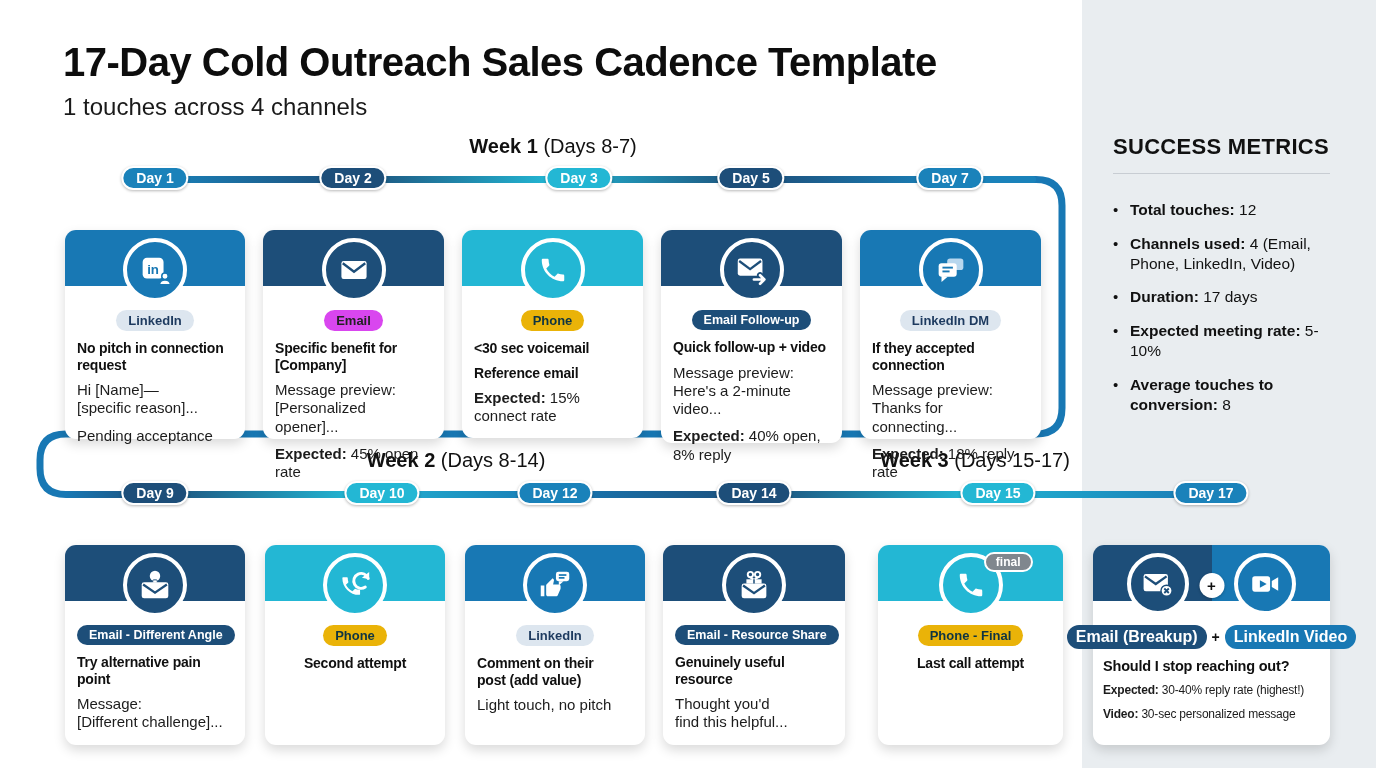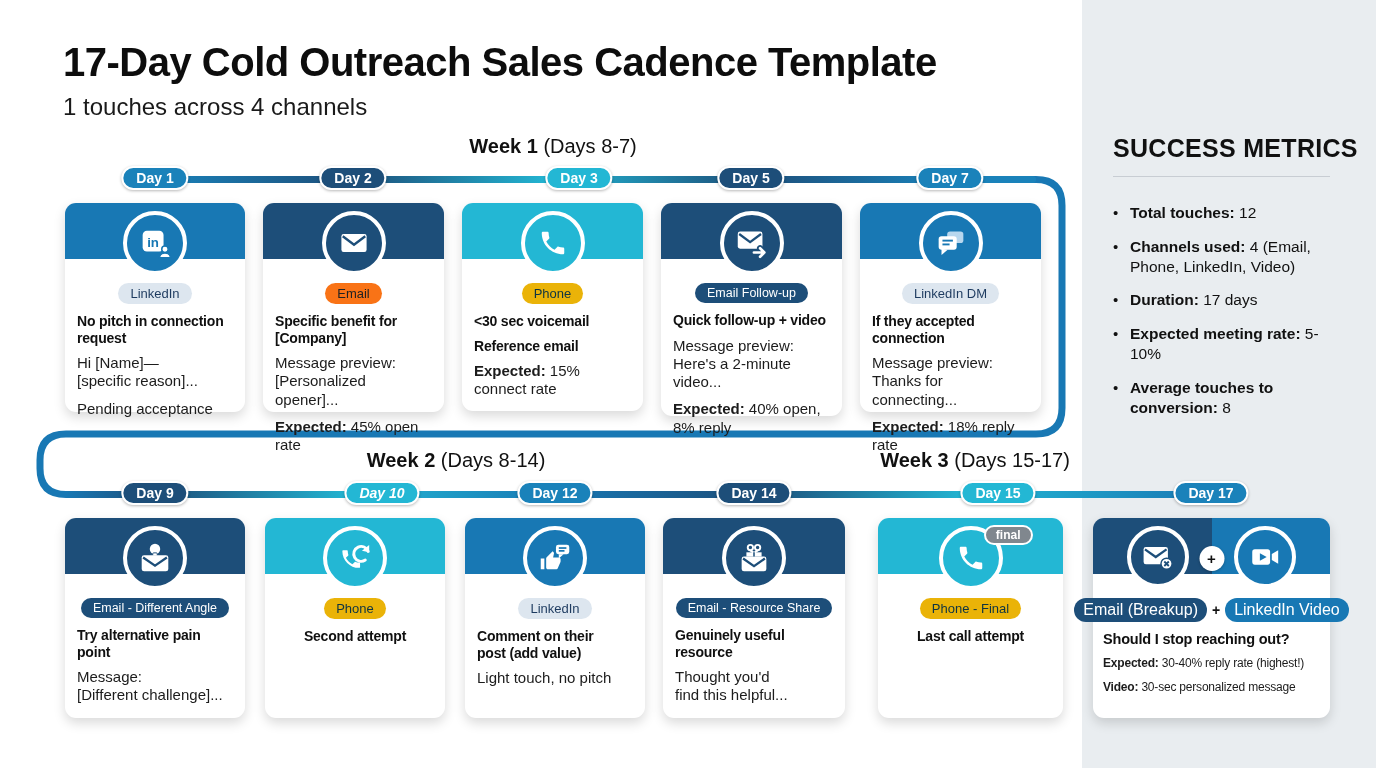--- a/index.html
+++ b/index.html
@@ -2,21 +2,21 @@
 <html><head>
 <meta charset="utf-8">
 <style>
   * { margin:0; padding:0; box-sizing:border-box; }
   html,body { width:1376px; height:768px; }
   body { font-family:"Liberation Sans", sans-serif; background:#fff; position:relative; overflow:hidden; }
   .canvas { position:absolute; inset:0; width:1376px; height:768px; background:#fff; }
 
   
   .metrics-panel { position:absolute; left:1082px; top:0; width:294px; height:768px; background:#e9edf0; }
-  .metrics-title { margin:134px 0 11px 31px; font-size:25px; font-weight:700; color:#111; letter-spacing:.3px; }
+  .metrics-title { margin:134px 0 11px 31px; font-size:22px; font-weight:700; color:#111; letter-spacing:.3px; }
   .metrics-rule { margin:13px 46px 0 31px; border:none; border-top:1px solid #c8cdd3; }
   .metrics-list { list-style:none; margin:26px 0 0 31px; width:218px; }
   .metrics-list li { position:relative; padding-left:17px; margin-bottom:14px; font-size:15.5px; line-height:1.28; color:#111; }
   .metrics-list li::before { content:"•"; position:absolute; left:0; top:0; font-size:15px; color:#111; }
 
   .page-title { position:absolute; left:63px; top:40px; font-size:40px; font-weight:700; color:#0d0d0d; letter-spacing:-.5px; white-space:nowrap; }
   .page-subtitle { position:absolute; left:63px; top:93px; font-size:24px; color:#1a1a1a; white-space:nowrap; }
 
   .week-label { position:absolute; transform:translateX(-50%); font-size:20px; color:#111; white-space:nowrap; }
   .b { font-weight:700; }
@@ -27,38 +27,38 @@
     background:linear-gradient(90deg,#1a82ba 0%,#1a82ba 3%,#1d4e79 24.6%,#23b7d4 46.6%,#1d4e79 68.5%,#1a82ba 90.5%,#1a82ba 100%); }
   .grad-line.r2 { left:66px; top:491px; width:1174px;
     background:linear-gradient(90deg,#1878b4 0%,#1d4e79 7.6%,#23b7d4 24.6%,#1878b4 41.7%,#1d4e79 58.7%,#23b7d4 77.1%,#1878b4 97.5%); }
 
   .day-badge { position:absolute; transform:translateX(-50%); border:2px solid #fff; border-radius:14px;
     color:#fff; font-weight:700; font-size:14px; padding:2px 13px; white-space:nowrap;
     box-shadow:0 1px 3px rgba(0,0,0,.28); }
   .day-badge.row1 { top:166px; } .day-badge.row2 { top:481px; }
   .bg-navy { background:#1d4e79; } .bg-blue { background:#1a82ba; } .bg-cyan { background:#23b7d4;margin-left:27px; }
 
-  .card { position:absolute; background:#fff; border-radius:11px; box-shadow:0 5px 12px rgba(0,0,0,.15); }
+  .card { position:absolute; background:#fff; border-radius:11px; box-shadow:0 5px 12px rgba(0,0,0,.15);margin-top:27px; }
   .card-head { height:56px; border-radius:11px 11px 0 0; }
   .head-navy { background:#1d4e79; } .head-blue { background:#1878b4; } .head-cyan { background:#23b7d4; }
   .card-head.split { display:flex; overflow:hidden; }
   .card-head.split .half { flex:1; }
 
   .icon-circle { position:absolute; top:8px; left:50%; transform:translateX(-50%);
     width:64px; height:64px; border-radius:50%; border:4px solid #fff;
     display:flex; align-items:center; justify-content:center; }
   .icon-circle.small { width:62px; height:62px; transform:none; }
   .final-badge { position:absolute; top:-5px; right:-34px; background:#80878e; color:#fff;
     border:2.5px solid #fff; border-radius:12px; padding:1px 10px; font-size:12px; font-weight:700; }
 
   .card-body { position:absolute; top:80px; left:0; right:0; padding:0 12px; }
   .pill { display:block; width:max-content; margin:0 auto 9px; padding:3px 12px; border-radius:13px;
-    font-weight:400; font-size:13px; white-space:nowrap; }
+    font-weight:700; font-size:13px; white-space:nowrap; }
   .pill-lblue { background:#dde6ef; color:#1d3a5f; }
-  .pill-lgray { background:#f97316; color:#222; }
+  .pill-lgray { background:#d946ef; color:#222; }
   .pill-lcyan { background:#eab308; color:#0e3442; }
   .pill-navy  { background:#1d4e79; color:#fff; font-size:12.5px; }
   .pill-blue  { background:#1878b4; color:#fff; }
   .card-title { font-size:14px; font-weight:700; line-height:1.18; letter-spacing:-.2px; color:#101010;
     margin-bottom:8px; white-space:pre-line; }
   .card-p { font-size:15px; line-height:1.22; color:#1c1c1c; margin-bottom:9px; white-space:pre-line; }
 
   
   .dual-icons .icon-circle.left { left:34px; } .dual-icons .icon-circle.right { left:auto; right:34px; }
   .plus-circle { position:absolute; top:28px; left:50%; transform:translateX(-50%);
@@ -101,21 +101,21 @@
   <div class="week-label" style="left:456px; top:449px;"><span class="b">Week 2</span><span> (Days 8-14)</span></div>
   <div class="week-label" style="left:975px; top:449px;"><span class="b">Week 3</span><span> (Days 15-17)</span></div>
 
   <div class="day-badge row1 bg-blue" style="left:155px;">Day 1</div>
   <div class="day-badge row1 bg-navy" style="left:353px;">Day 2</div>
   <div class="day-badge row1 bg-cyan" style="left:552px;">Day 3</div>
   <div class="day-badge row1 bg-navy" style="left:751px;">Day 5</div>
   <div class="day-badge row1 bg-blue" style="left:950px;">Day 7</div>
 
   <div class="day-badge row2 bg-navy" style="left:155px;">Day 9</div>
-  <div class="day-badge row2 bg-cyan" style="left:355px;font-style:italic;">Day 10</div>
+  <div class="day-badge row2 bg-cyan" style="left:355px;">Day 10</div>
   <div class="day-badge row2 bg-blue" style="left:555px;">Day 12</div>
   <div class="day-badge row2 bg-navy" style="left:754px;">Day 14</div>
   <div class="day-badge row2 bg-cyan" style="left:971px;">Day 15</div>
   <div class="day-badge row2 bg-blue" style="left:1211px;">Day 17</div>
 
   <div class="card" style="left:65px; top:203px; width:180px; height:209px;">
     <div class="card-head head-blue"></div>
     <div class="icon-circle head-blue">
       <svg width="38" height="38" viewBox="0 0 40 40">
         <rect x="7" y="7" width="22" height="22" rx="4.5" fill="#fff"></rect>

